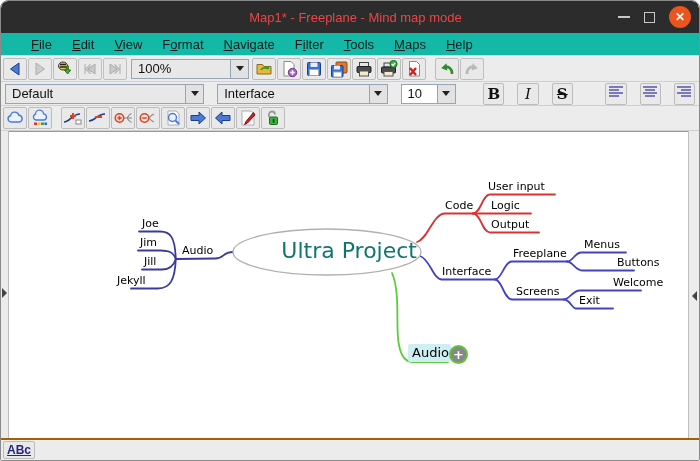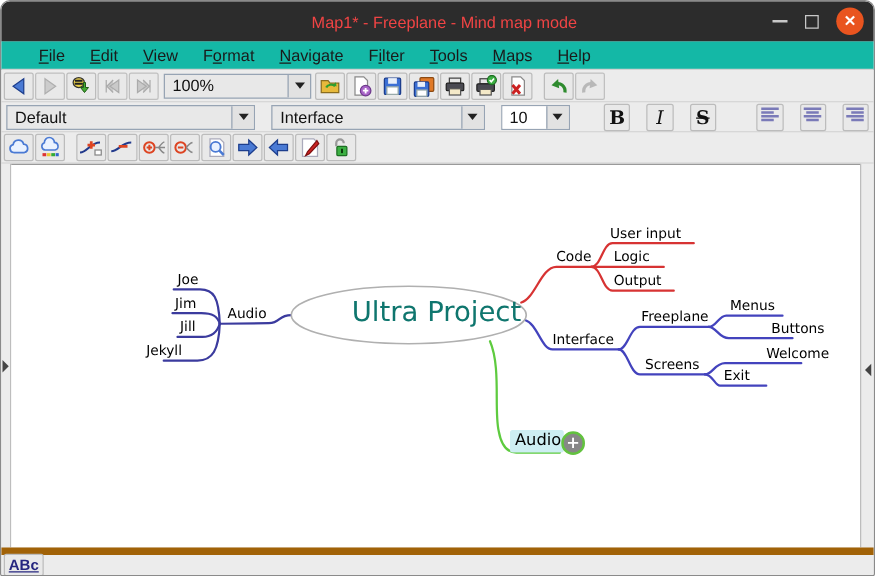--- a/index.html
+++ b/index.html
@@ -65,21 +65,21 @@
   .root-label { position:absolute; left:228px; top:106px; width:180px; text-align:right;
                 font-size:22px; line-height:26px; color:#0f766e; cursor:default; }
   .sel-node { position:absolute; left:399px; top:212px; width:43px; height:18px; background:#cdeef2;
               border-radius:2px; font-size:13px; line-height:17px; padding-left:4px; cursor:default; }
   .plus-btn { position:absolute; left:440px; top:213px; width:19px; height:19px; border-radius:50%;
               background:#878787; border:2px solid #62c23e; color:#fff; font-size:13px; font-weight:bold;
               display:flex; align-items:center; justify-content:center; line-height:1; cursor:pointer; }
 
   
   .statusbar { position:absolute; left:0; right:0; bottom:0; height:22px; background:#ececec;
-               border-top:6px solid #a16207; display:flex; align-items:center; padding-left:2px; }
+               border-top:2px solid #a16207; display:flex; align-items:center; padding-left:2px; }
   .spell-btn { height:18px; padding:0 3px; border:1px solid #bcbcbc; background:#e9e9e9; border-radius:2px;
                font-size:12px; font-weight:bold; color:#26267f; text-decoration:underline; line-height:16px; }
 </style>
 </head>
 <body>
 
 <div class="window">
 
   <div class="titlebar">
     <span class="title">Map1* - Freeplane - Mind map mode</span>

